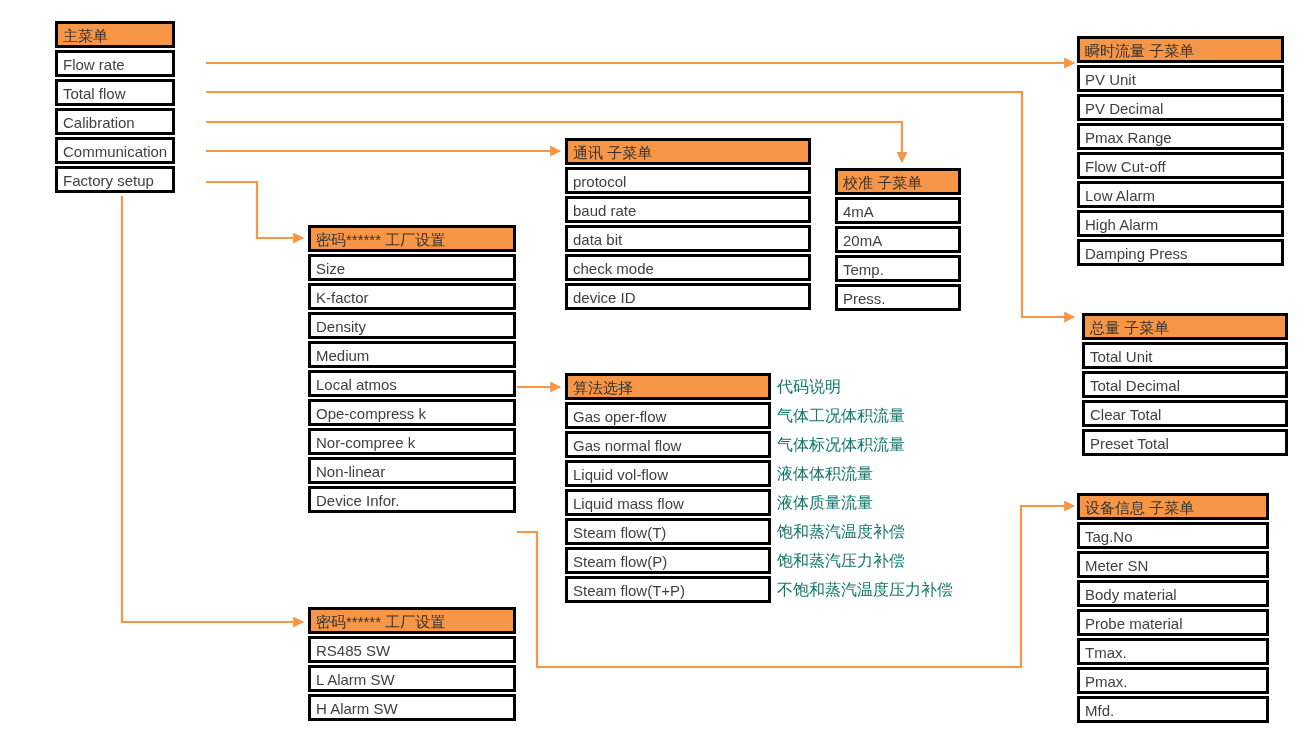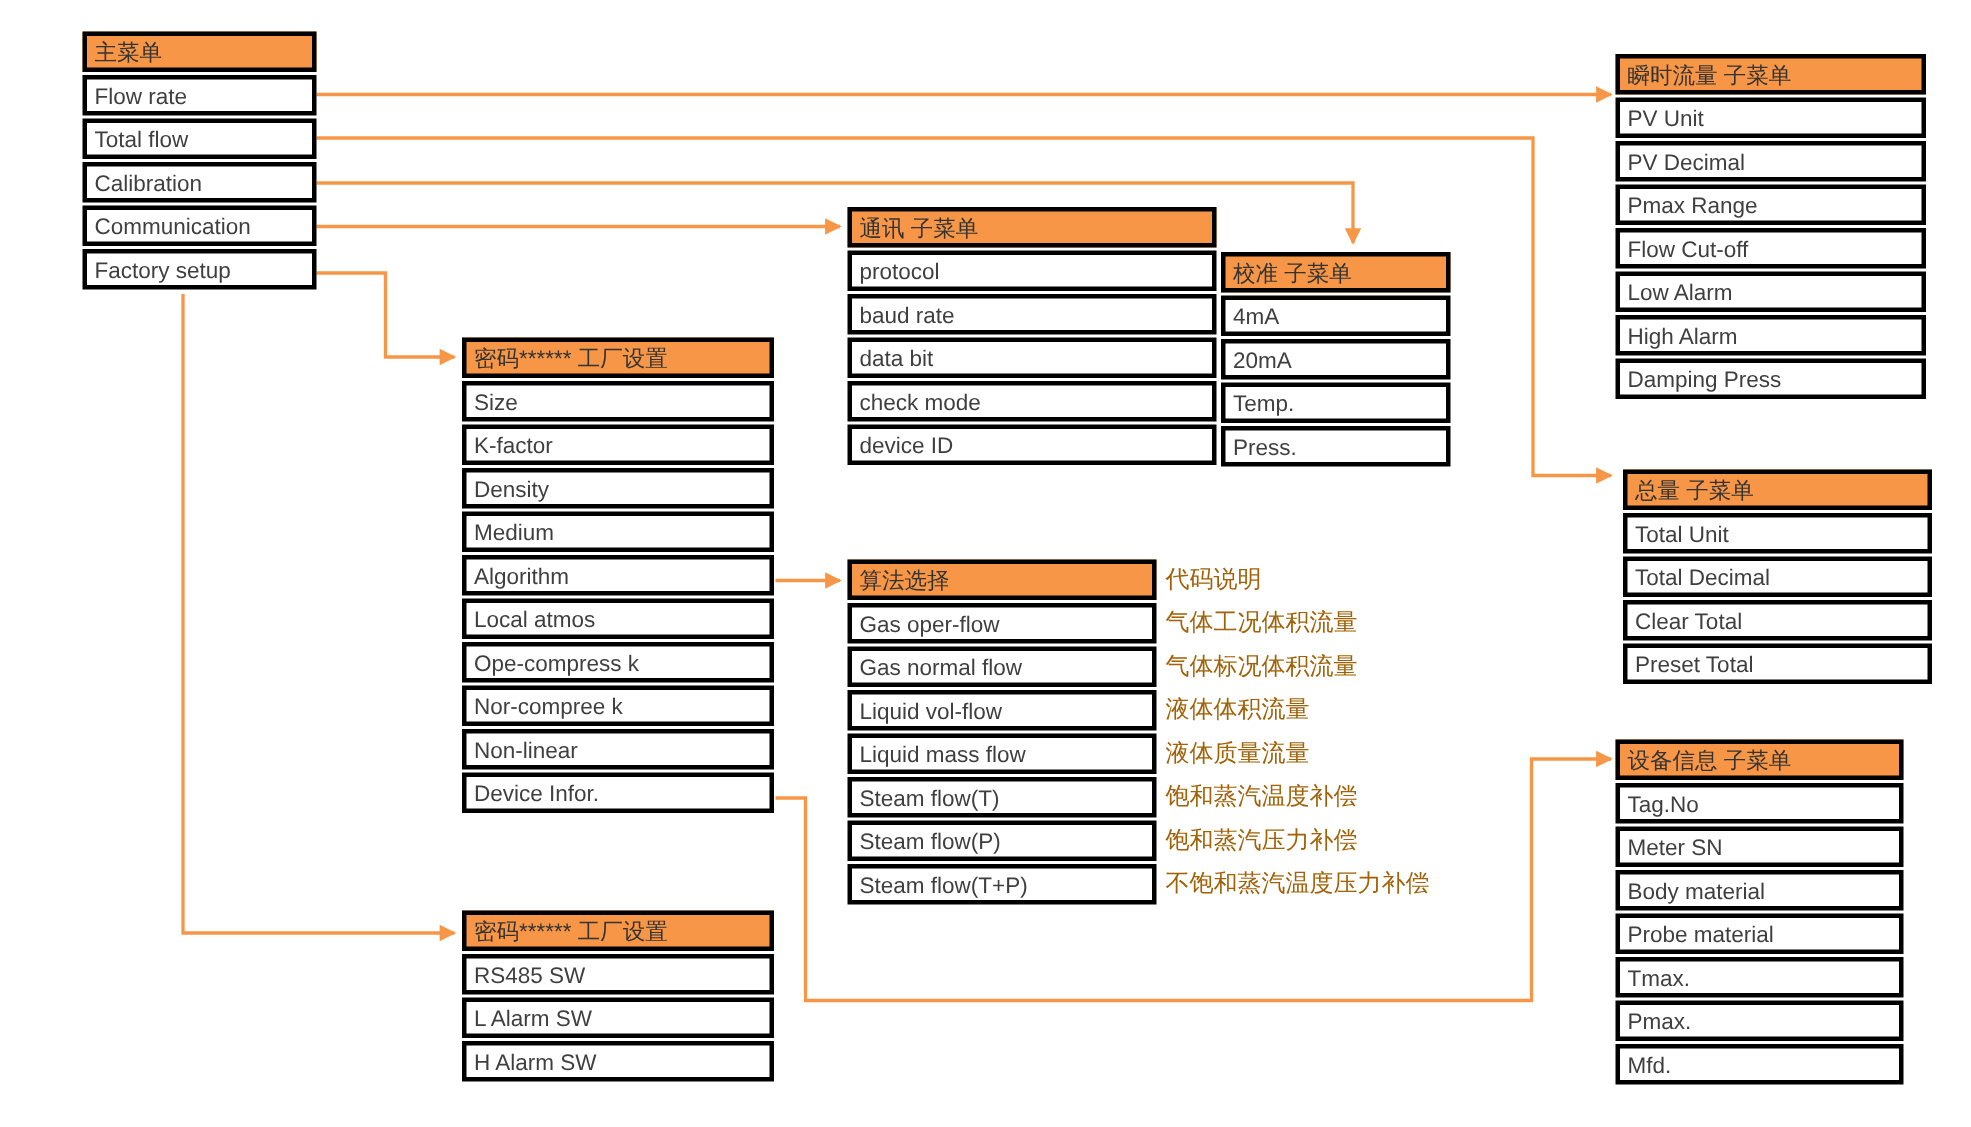--- a/index.html
+++ b/index.html
@@ -32,21 +32,21 @@
     background:#F79646;
     color:#333333;
   }
   .ann{
     box-sizing:border-box;
     height:27px;
     margin-bottom:2px;
     padding-top:3px;
     font-size:16px;
     line-height:22px;
-    color:#a16207;
+    color:#0f766e;
     white-space:nowrap;
   }
 </style>
 </head>
 <body>
 
 <div id="diagram">
 
   <svg id="connectors" width="1314" height="751" viewBox="0 0 1314 751">
     <defs>
@@ -59,59 +59,58 @@
       <path d="M206,92 H1022 V317 H1074" marker-end="url(#ah)"></path>
       <path d="M206,122 H902 V162" marker-end="url(#ah)"></path>
       <path d="M206,151 H560" marker-end="url(#ah)"></path>
       <path d="M206,182 H257 V238 H303" marker-end="url(#ah)"></path>
       <path d="M122,196 V622 H303" marker-end="url(#ah)"></path>
       <path d="M517,387 H560" marker-end="url(#ah)"></path>
       <path d="M517,532 H537 V667 H1021 V506 H1074" marker-end="url(#ah)"></path>
     </g>
   </svg>
 
-  <div class="box" style="left:55px;top:21px;width:156px">
+  <div class="box" style="left:55px;top:21px;width:120px">
     <div class="cell header">主菜单</div>
     <div>
         <div class="cell">Flow rate</div>
         <div class="cell">Total flow</div>
         <div class="cell">Calibration</div>
         <div class="cell">Communication</div>
         <div class="cell">Factory setup</div>
       </div>
   </div>
 
   <div class="box" style="left:308px;top:225px;width:208px">
     <div class="cell header">密码****** 工厂设置</div>
     <div>
         <div class="cell">Size</div>
         <div class="cell">K-factor</div>
         <div class="cell">Density</div>
         <div class="cell">Medium</div>
-        <div class="cell">Algorithm</div>
         <div class="cell">Local atmos</div>
         <div class="cell">Ope-compress k</div>
         <div class="cell">Nor-compree k</div>
         <div class="cell">Non-linear</div>
         <div class="cell">Device Infor.</div>
       </div>
   </div>
 
   <div class="box" style="left:565px;top:138px;width:246px">
     <div class="cell header">通讯 子菜单</div>
     <div>
         <div class="cell">protocol</div>
         <div class="cell">baud rate</div>
         <div class="cell">data bit</div>
         <div class="cell">check mode</div>
         <div class="cell">device ID</div>
       </div>
   </div>
 
-  <div class="box" style="left:814px;top:168px;width:153px">
+  <div class="box" style="left:835px;top:168px;width:126px">
     <div class="cell header">校准 子菜单</div>
     <div>
         <div class="cell">4mA</div>
         <div class="cell">20mA</div>
         <div class="cell">Temp.</div>
         <div class="cell">Press.</div>
       </div>
   </div>
 
   <div class="box" style="left:1077px;top:36px;width:207px">

